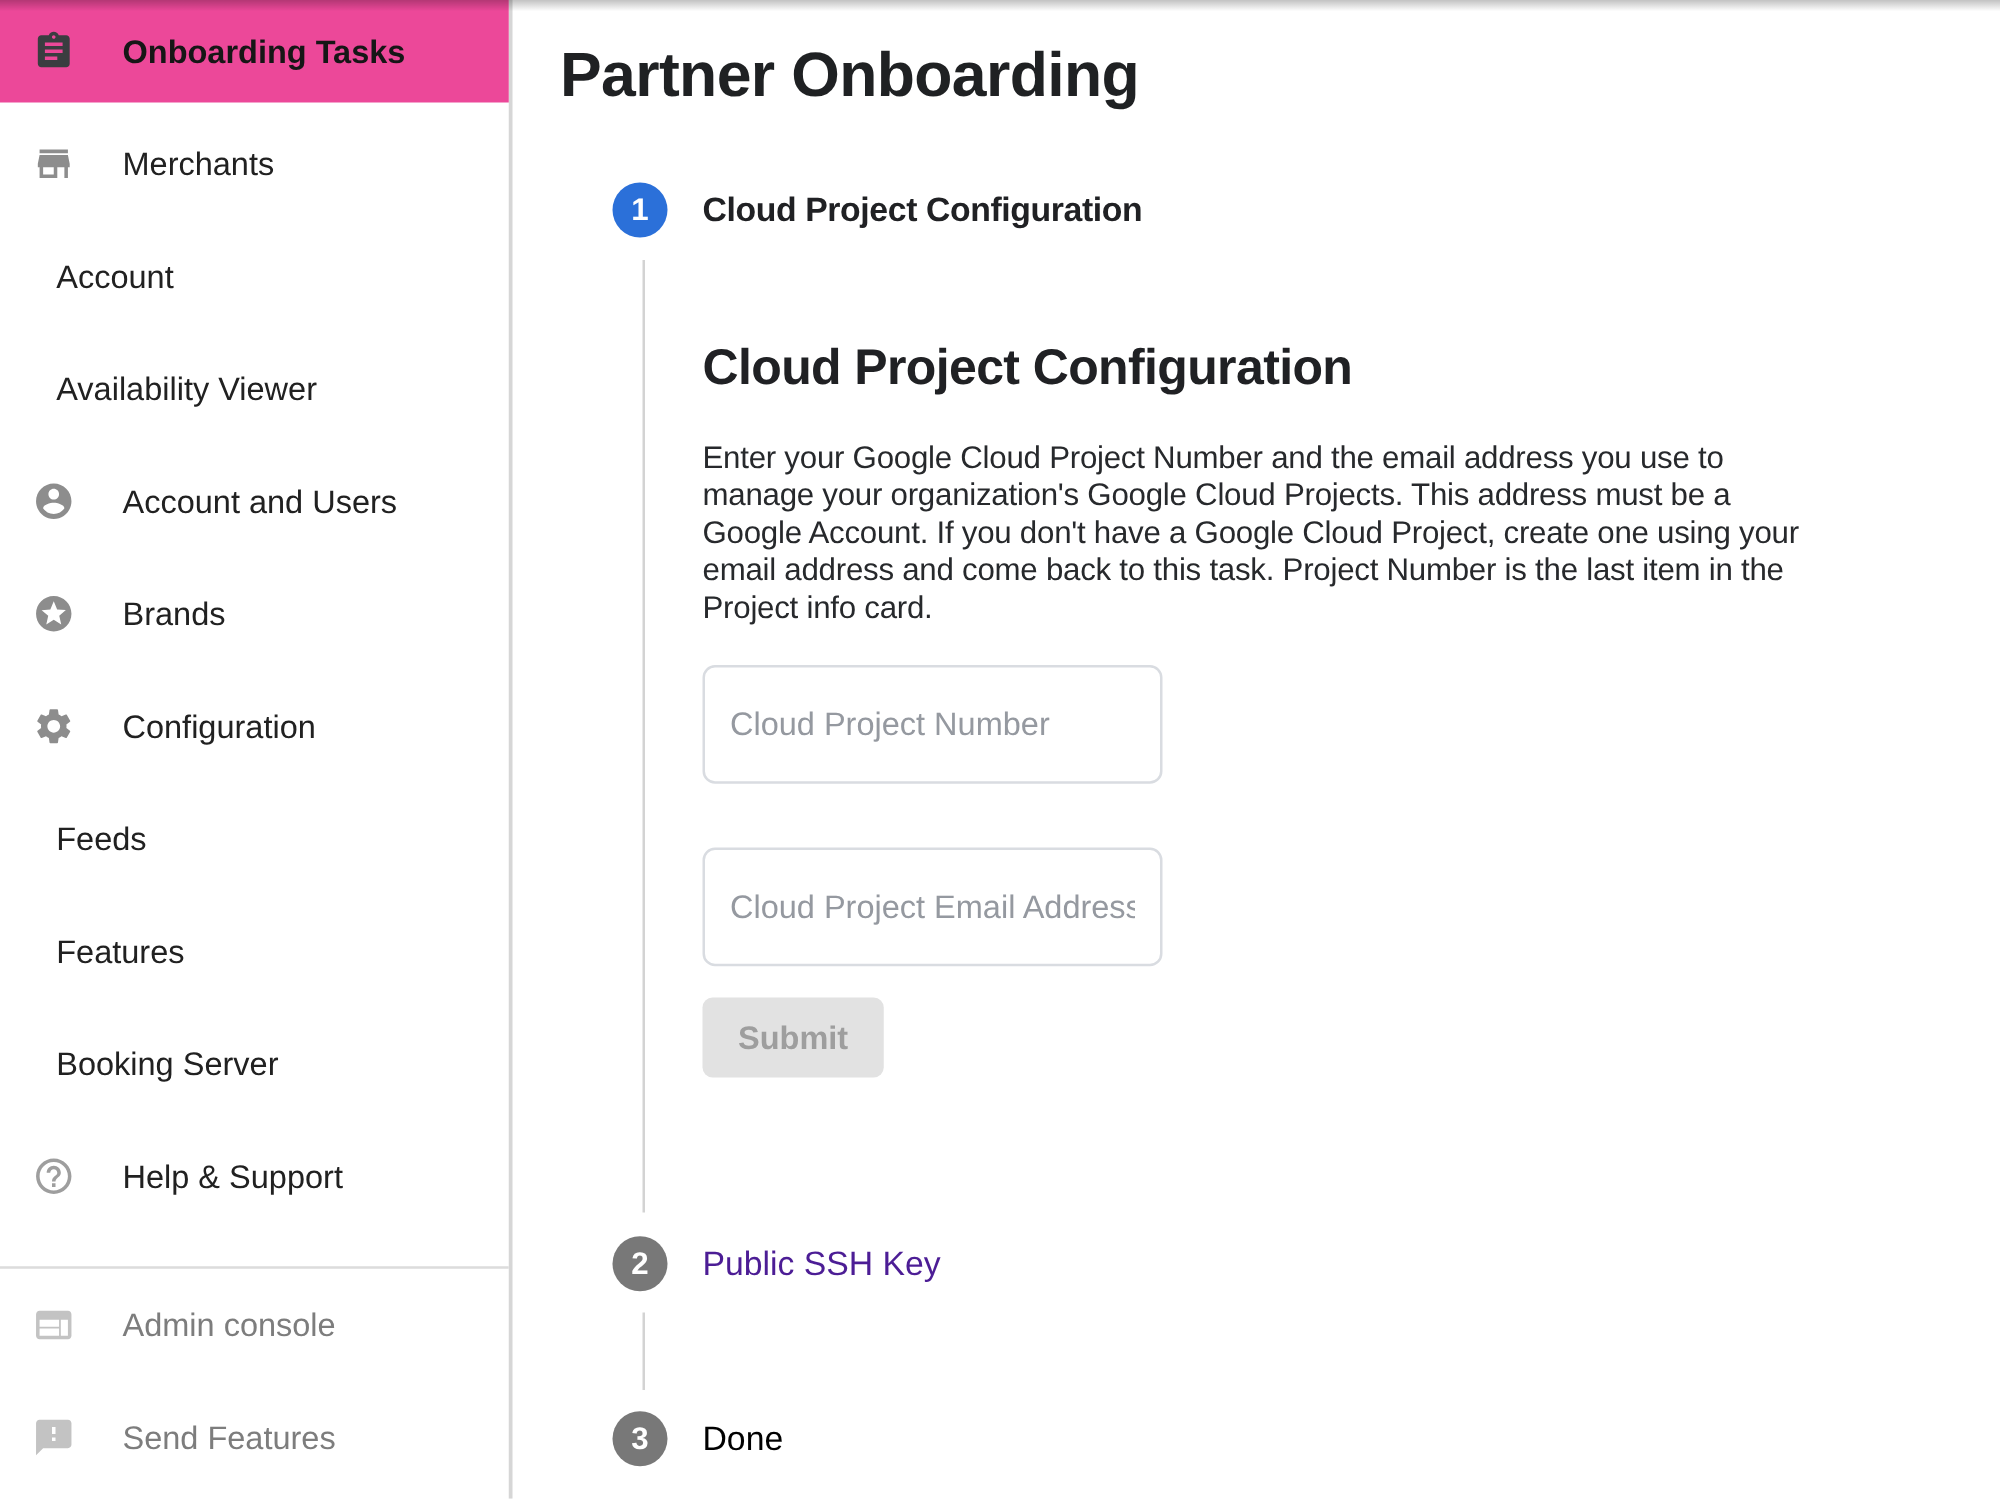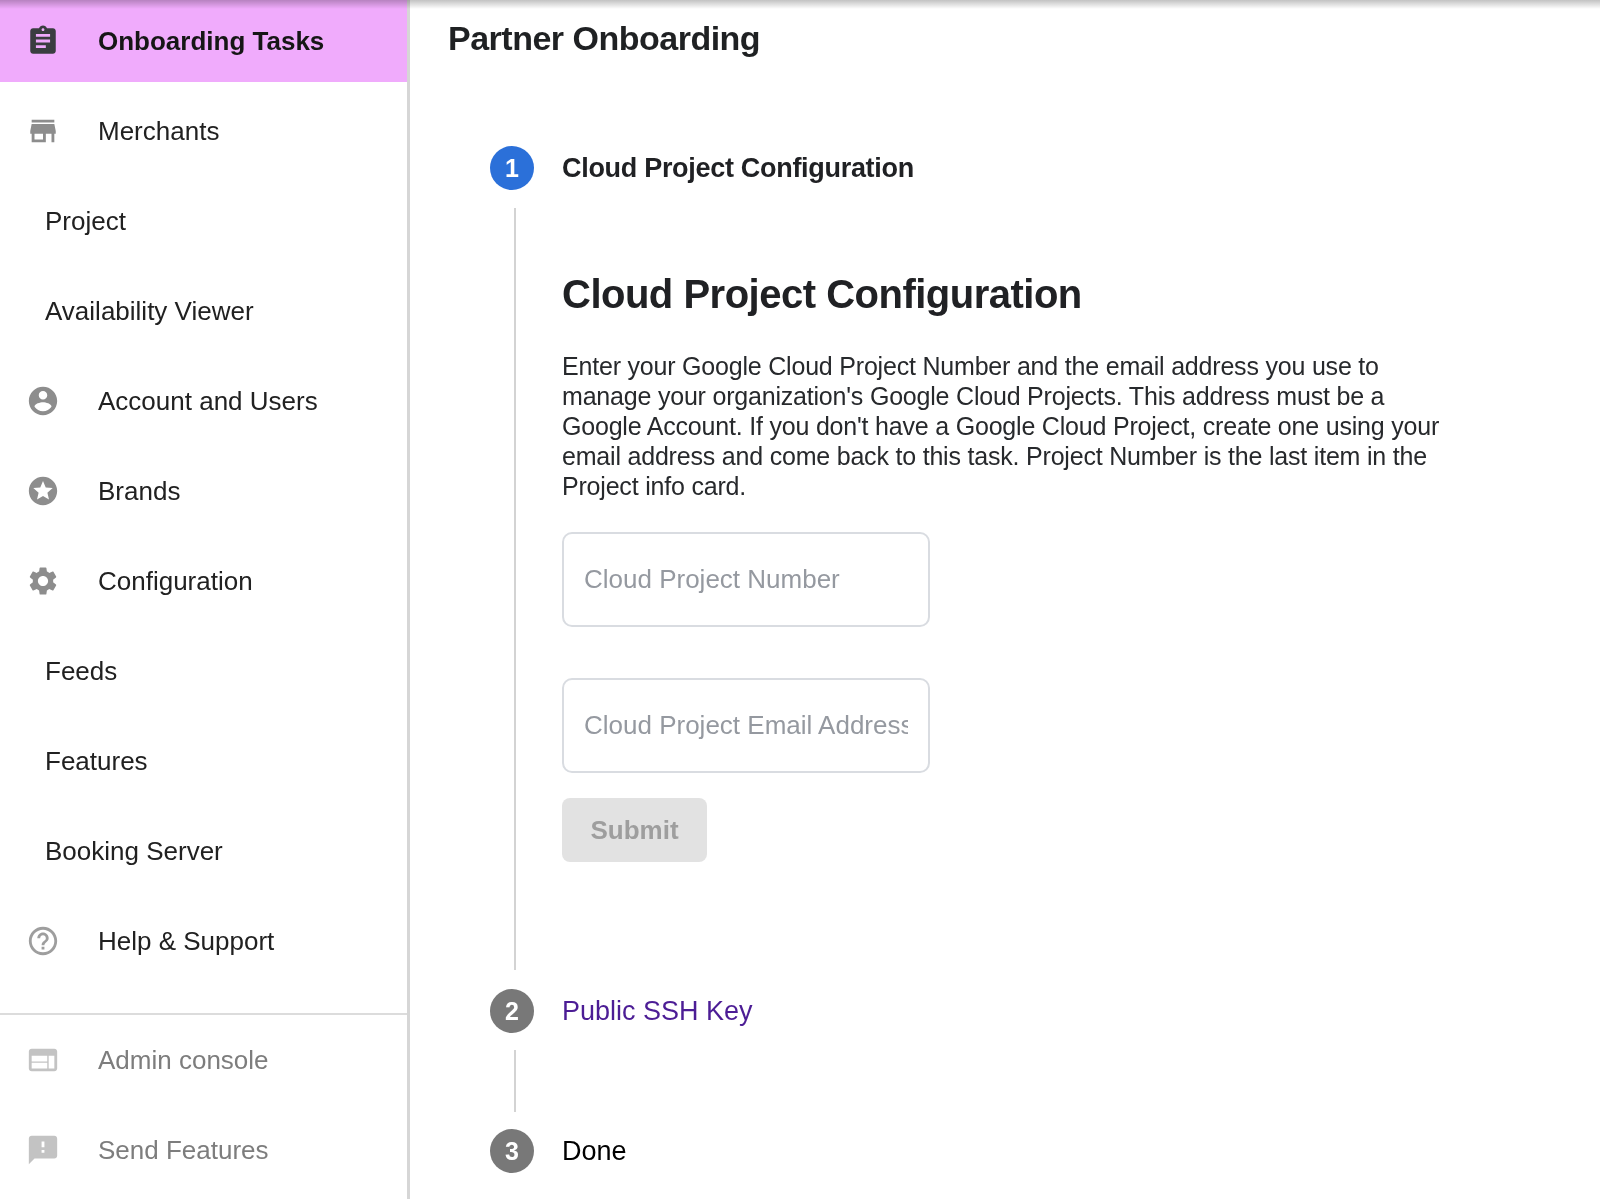--- a/index.html
+++ b/index.html
@@ -24,40 +24,40 @@
   
   .sidebar{
     position:absolute;top:0;left:0;bottom:0;width:410px;
     background:#fff;box-sizing:border-box;
     border-right:3px solid #d6d6d6;
   }
   .nav-item{
     position:relative;height:90px;display:flex;align-items:center;
     cursor:pointer;
   }
-  .nav-item.active{height:82px;background:#f0abfc;}
+  .nav-item.active{height:82px;background:#ec4899;}
   .nav-list{margin-top:4px;}
   .nav-icon{position:absolute;left:26px;top:50%;transform:translateY(-50%);
     width:34px;height:34px;}
   .nav-icon svg{width:34px;height:34px;display:block;}
   .nav-label{margin-left:98px;font-size:26px;color:#212121;white-space:nowrap;}
   .nav-item.no-icon .nav-label{margin-left:45px;}
   .nav-item.active .nav-label{font-weight:bold;color:#161616;}
   .icon-dark{fill:#3a3d40;}
   .icon-gray{fill:#8d8d8d;}
   .icon-help{fill:#9e9e9e;}
   .icon-faint{fill:#c3c3c3;}
   .sidebar-divider{height:0;border-top:2px solid #dcdcdc;margin-top:27px;}
   .footer .nav-label{color:#7d7d7d;}
 
   
   .main{position:absolute;left:410px;top:0;right:0;bottom:0;}
   .page-title{
-    position:absolute;left:38px;top:11px;margin:0;
-    font-size:34px;line-height:54px;font-weight:bold;color:#1f2123;
+    position:absolute;left:38px;top:33px;margin:0;
+    font-size:50px;line-height:54px;font-weight:bold;color:#1f2123;
     letter-spacing:-0.5px;white-space:nowrap;
   }
 
   .step-circle{
     position:absolute;left:80px;width:44px;height:44px;border-radius:50%;
     display:flex;align-items:center;justify-content:center;
     color:#fff;font-size:25px;font-weight:bold;
   }
   .step-circle.active{background:var(--accent);}
   .step-circle.inactive{background:var(--step-inactive);}
@@ -122,21 +122,21 @@
     <div class="nav-item">
       <span class="nav-icon">
         <svg viewBox="0 0 24 24">
             <path class="icon-gray" d="M20 4H4v2h16V4zm1 10v-2l-1-5H4l-1 5v2h1v6h10v-6h4v6h2v-6h1zm-9 4H6v-4h6v4z"></path>
           </svg>
       </span>
       <span class="nav-label">Merchants</span>
     </div>
 
     <div class="nav-item no-icon">
-      <span class="nav-label">Project</span>
+      <span class="nav-label">Account</span>
     </div>
 
     <div class="nav-item no-icon">
       <span class="nav-label">Availability Viewer</span>
     </div>
 
     <div class="nav-item">
       <span class="nav-icon">
         <svg viewBox="0 0 24 24">
             <path class="icon-gray" d="M12 2C6.48 2 2 6.48 2 12s4.48 10 10 10 10-4.48 10-10S17.52 2 12 2zm0 3c1.66 0 3 1.34 3 3s-1.34 3-3 3-3-1.34-3-3 1.34-3 3-3zm0 14.2c-2.5 0-4.71-1.28-6-3.22.03-1.99 4-3.08 6-3.08 1.99 0 5.97 1.09 6 3.08-1.29 1.94-3.5 3.22-6 3.22z"></path>

